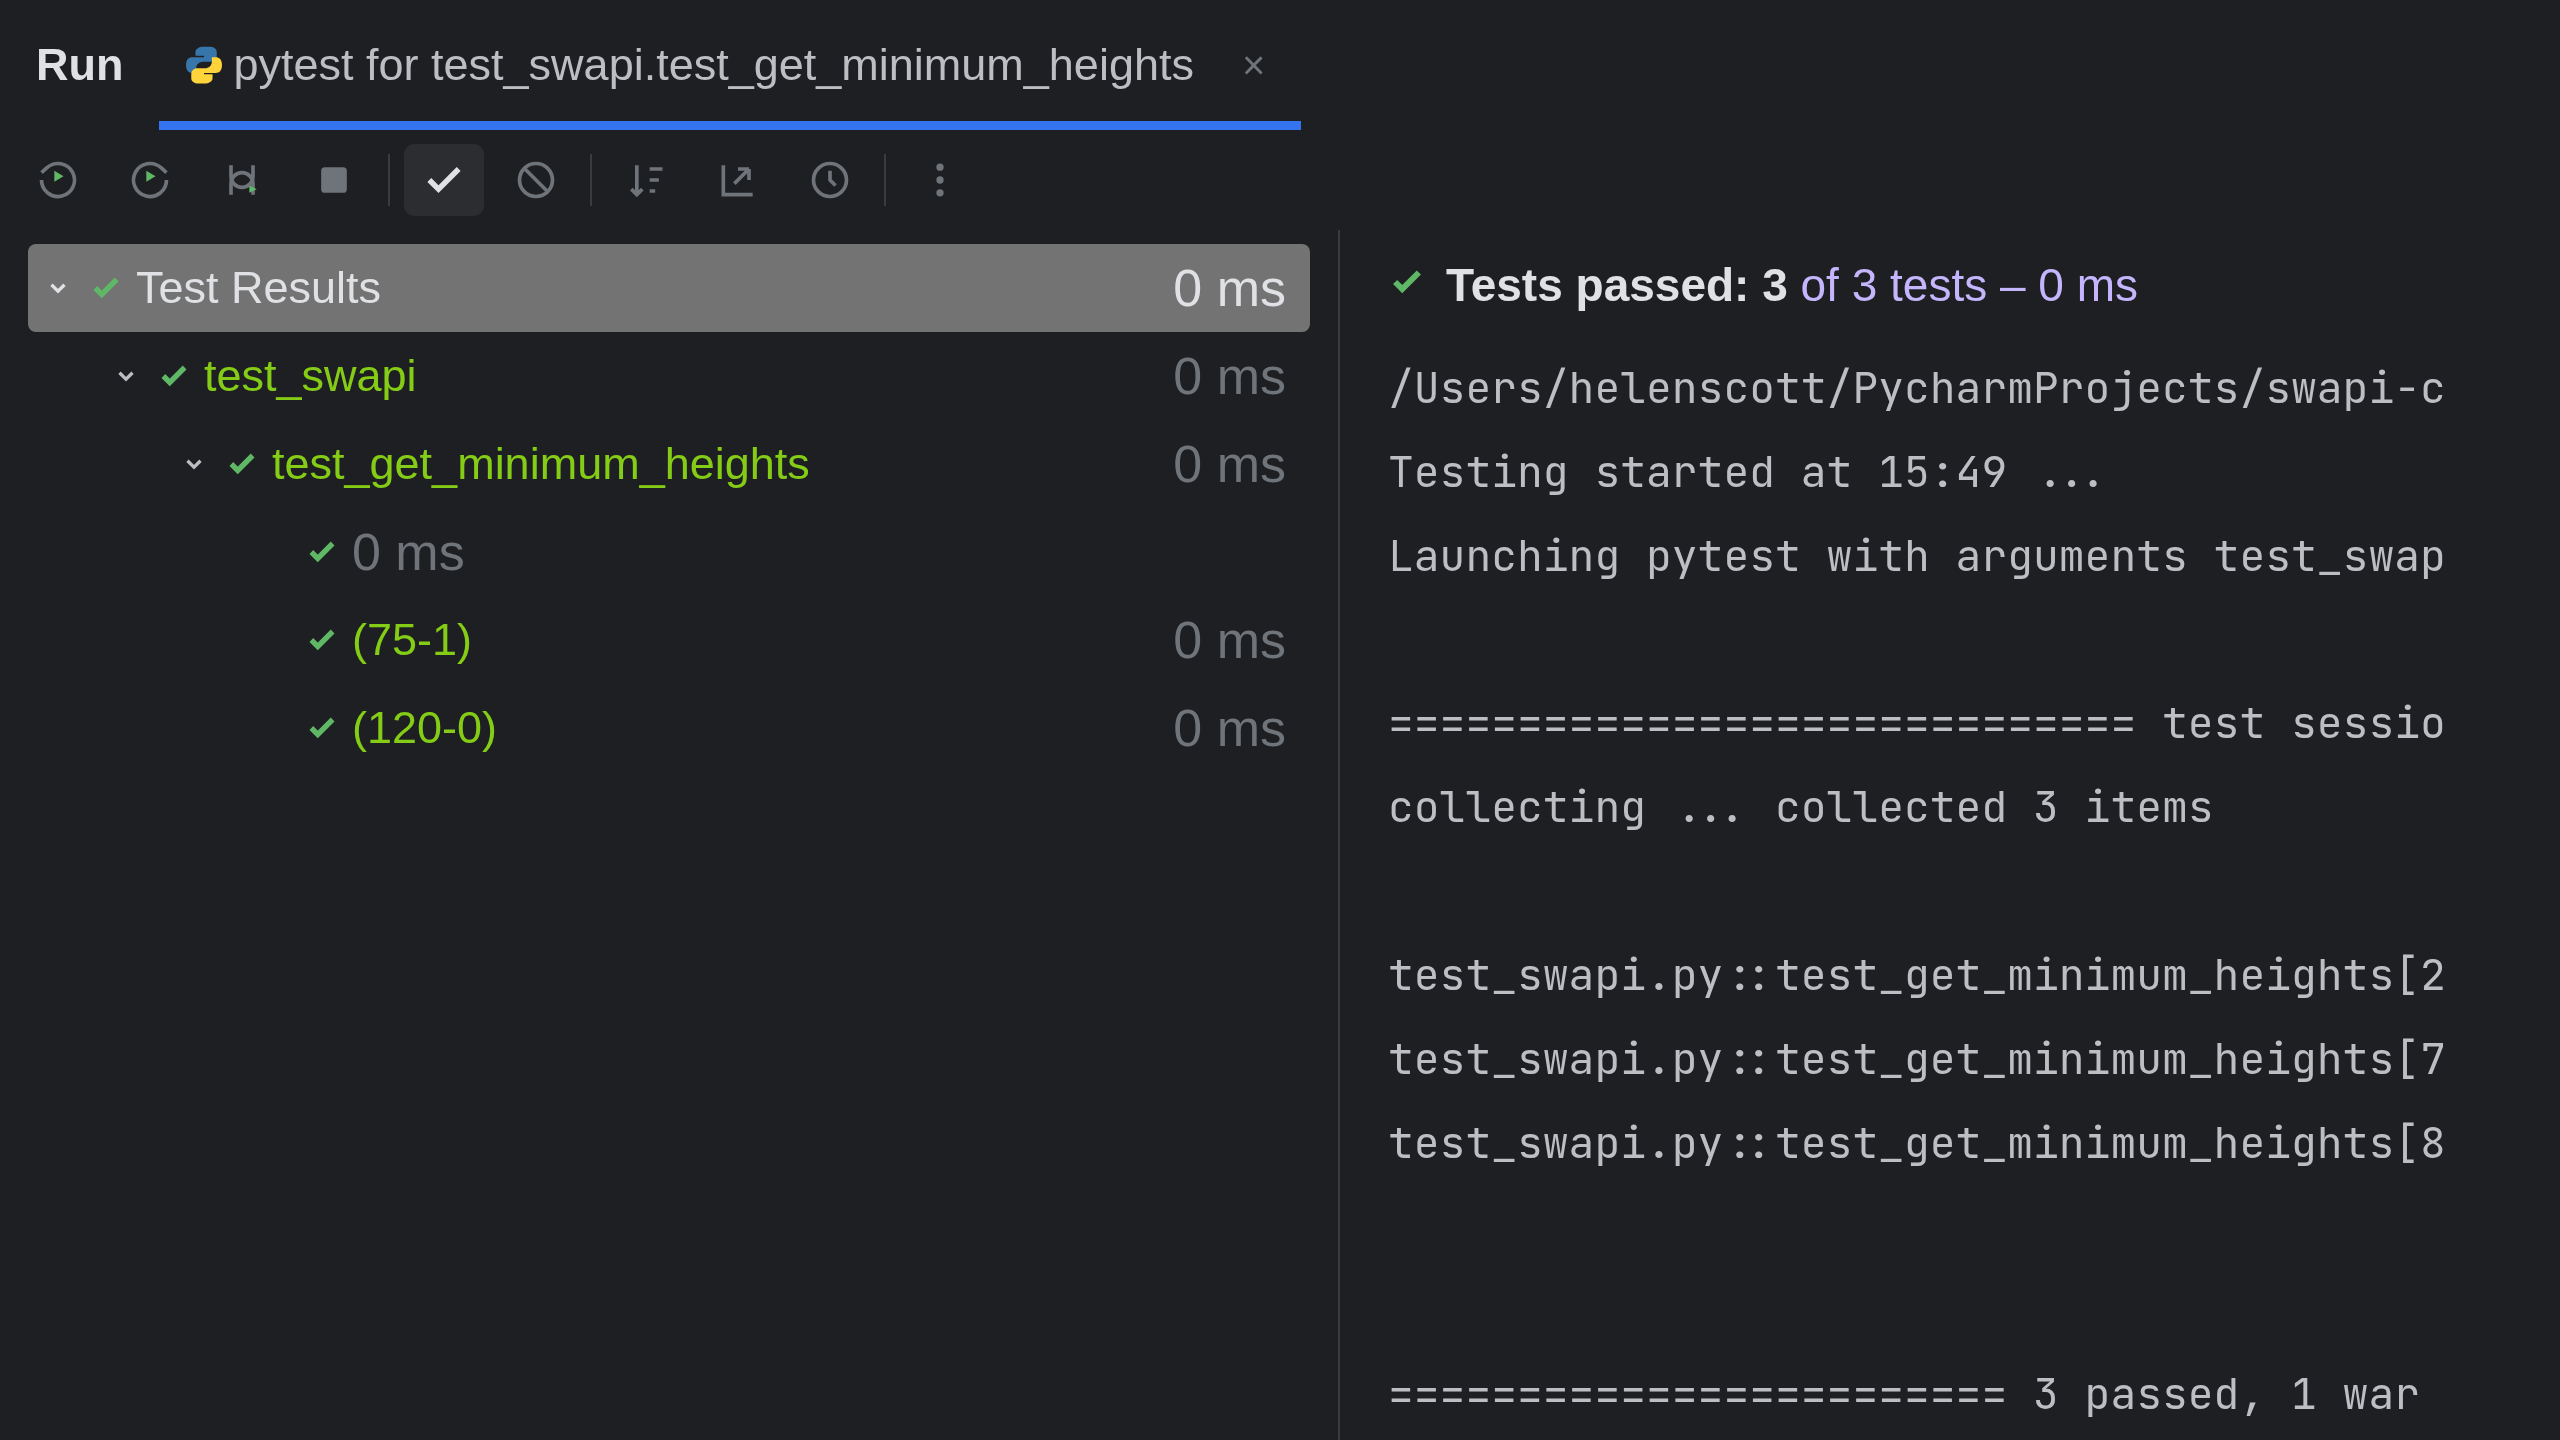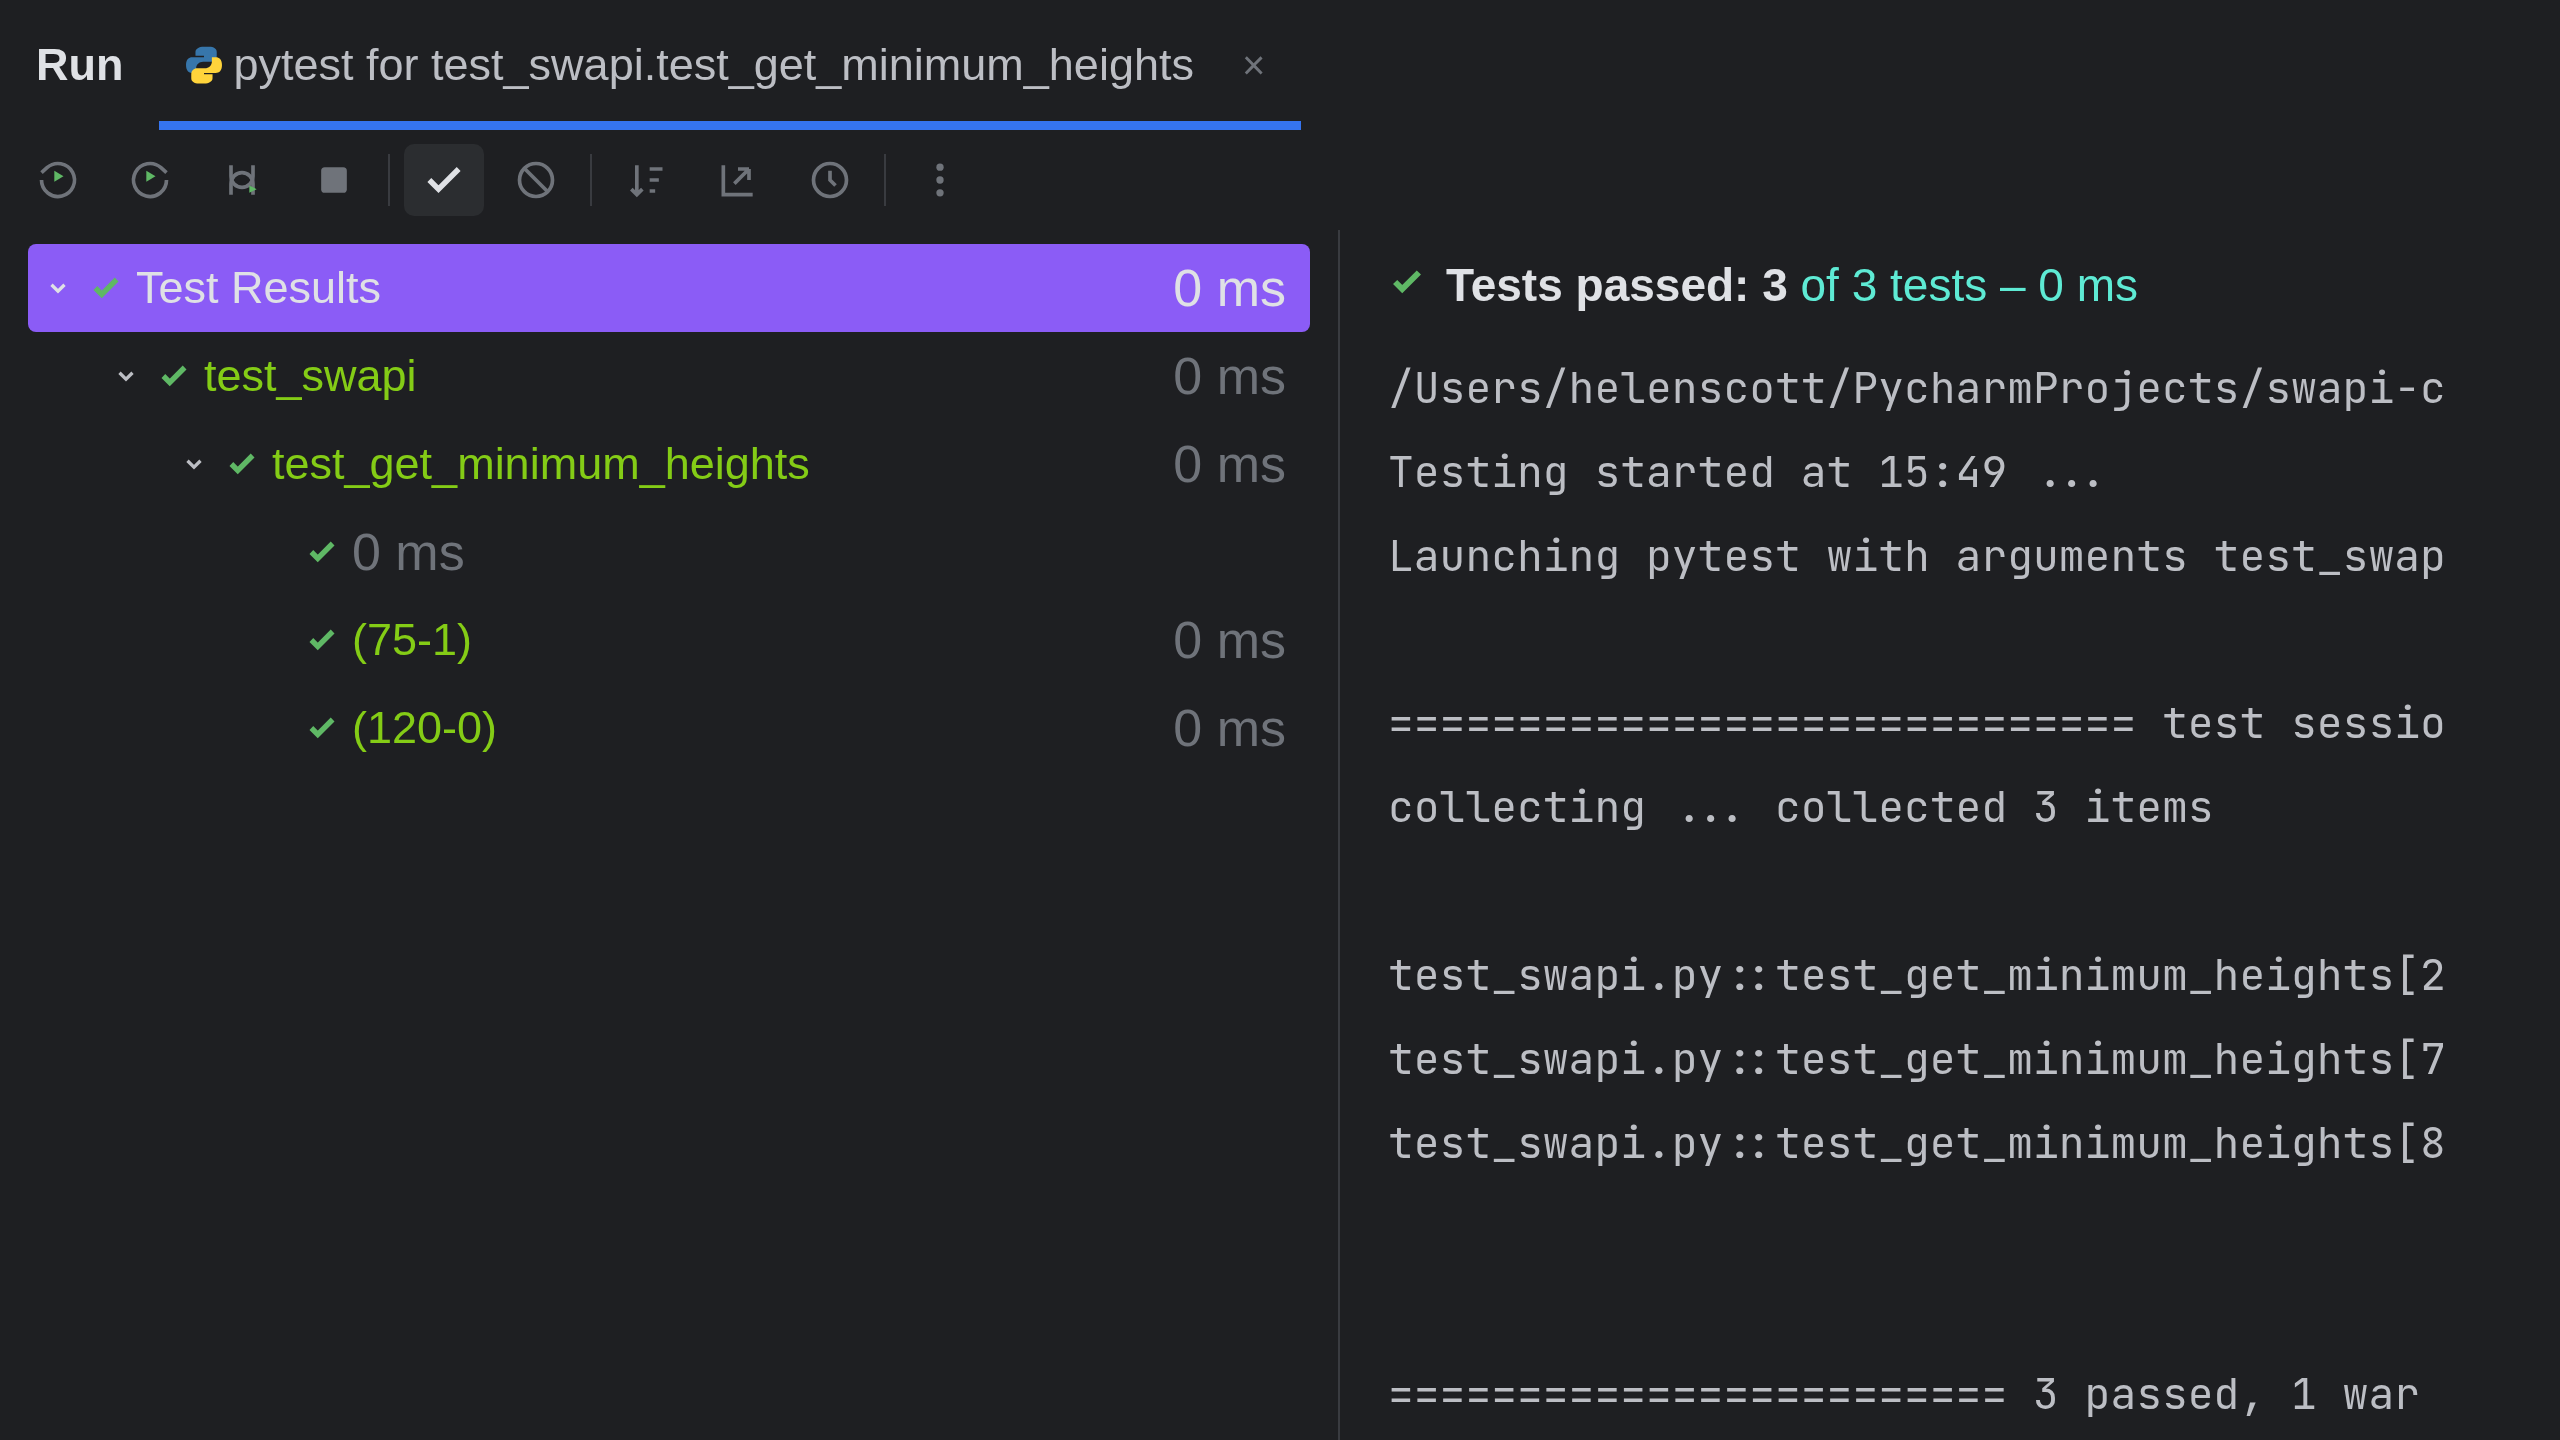--- a/index.html
+++ b/index.html
@@ -109,21 +109,21 @@
     border-right: 2px solid #393b40;
   }
   .tree-row {
     display: flex;
     align-items: center;
     height: 88px;
     border-radius: 8px;
     padding-right: 24px;
   }
   .tree-row.selected {
-    background: #8b5cf6;
+    background: #737373;
   }
   .tree-indent {
     display: inline-block;
   }
   .chevron {
     width: 36px;
     height: 36px;
     display: inline-flex;
     align-items: center;
     justify-content: center;
@@ -162,21 +162,21 @@
     margin-bottom: 34px;
     display: flex;
     align-items: center;
     gap: 20px;
   }
   .console-title .white {
     color: #dfe1e5;
     font-weight: 600;
   }
   .console-title .gray {
-    color: #5eead4;
+    color: #c4b5fd;
   }
   .console-output {
     font-family: "JetBrains Mono", "Menlo", "Consolas", monospace;
     font-size: 43px;
     color: #bcbec4;
     line-height: 1.95;
     white-space: pre;
     overflow: hidden;
   }
 </style>

